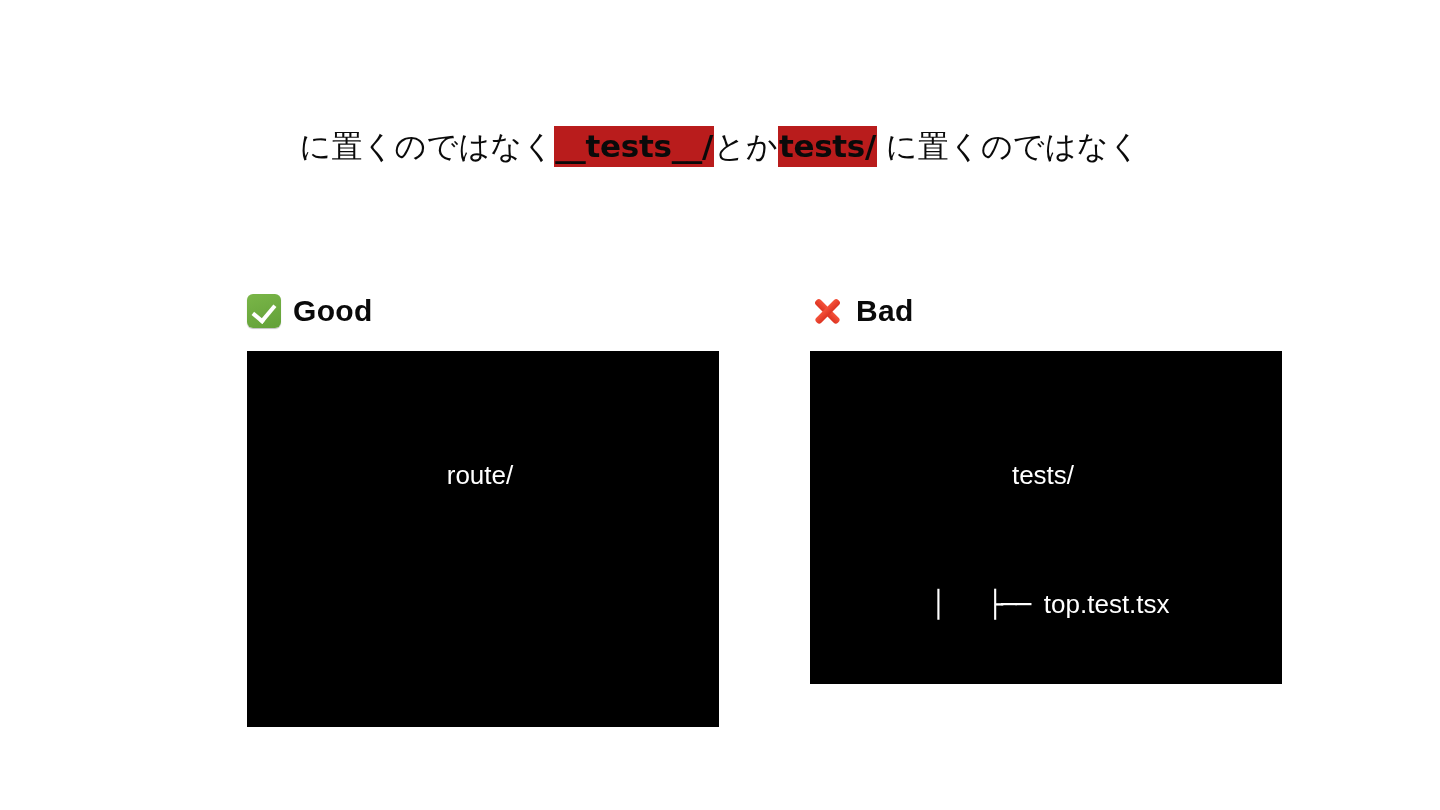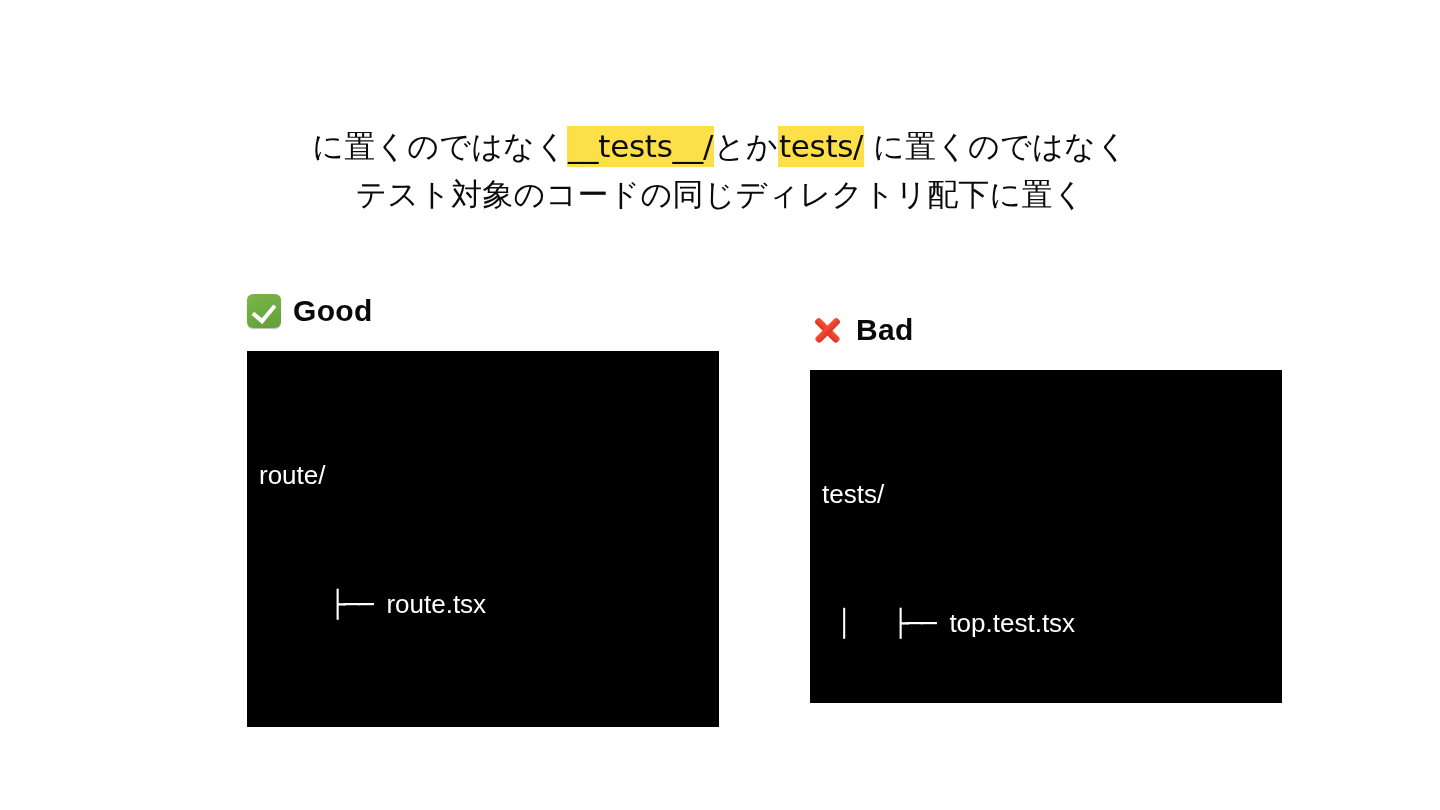--- a/index.html
+++ b/index.html
@@ -25,34 +25,34 @@
     text-align: center;
   }
   .title-line {
     font-size: 31px;
     line-height: 48px;
     letter-spacing: 0.2px;
     color: #0a0a0a;
     white-space: nowrap;
   }
   .title-line .code-hl {
-    background: #fde047;
-    font-weight: normal;
+    background: #b91c1c;
+    font-weight: bold;
     font-family: "DejaVu Sans", "Liberation Sans", sans-serif;
     padding: 2px 1px 3px 1px;
     letter-spacing: -0.3px;
   }
 
   
   .panel {
     position: absolute;
     padding-left: 44px;
   }
   .panel-good { left: 203px; top: 288px; }
-  .panel-bad  { left: 766px; top: 288px; margin-top: 19px; }
+  .panel-bad  { left: 766px; top: 288px; }
 
   .panel-header {
     display: flex;
     align-items: center;
     gap: 12px;
     height: 46px;
     margin-bottom: 17px;
   }
   .panel-header .status-emoji {
     font-size: 31px;
@@ -114,44 +114,42 @@
     box-sizing: border-box;
     padding: 17px 18px 16px 12px;
     font-family: "Liberation Sans", "DejaVu Sans", sans-serif;
     font-size: 26px;
     line-height: 43px;
     white-space: pre;
   }
   .code-box-good { width: 472px; height: 376px; }
   .code-box-bad  { width: 472px; height: 333px; }
 
-  .code-line { height: 43px; }
+  .code-line { height: 43px; text-align: center; }
   .tree {
     font-family: "DejaVu Sans Mono", "Liberation Mono", monospace;
     font-size: 26px;
     letter-spacing: -1.5px;
   }
   .fname { font-weight: normal; }
 </style>
 </head>
 <body>
 
 <div class="title-block">
   <div class="title-line"><span>に置くのではなく</span><span class="code-hl">__tests__/</span><span>とか</span><span class="code-hl">tests/</span><span> に置くのではなく</span></div>
-  <div class="title-line">テスト対象のコードの同じディレクトリ配下に置く</div>
 </div>
 
 <div class="panel panel-good">
   <div class="panel-header">
     <span class="status-emoji emoji-check"></span>
     <span class="panel-label">Good</span>
   </div>
   <div class="code-box code-box-good">
     <div class="code-line"><span class="tree"></span><span class="fname">route/</span></div>
-    <div class="code-line"><span class="tree">     ├── </span><span class="fname">route.tsx</span></div>
     
     
     
     
     
   </div>
 </div>
 
 <div class="panel panel-bad">
   <div class="panel-header">

